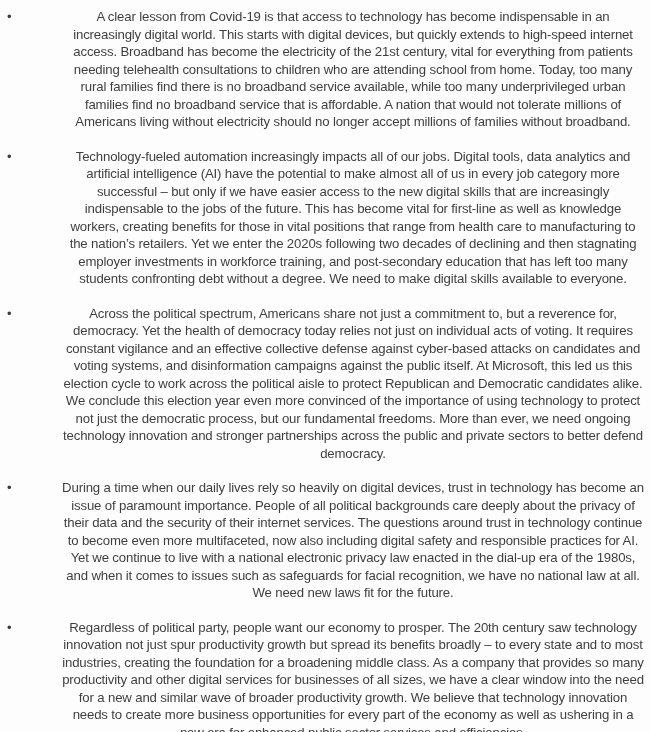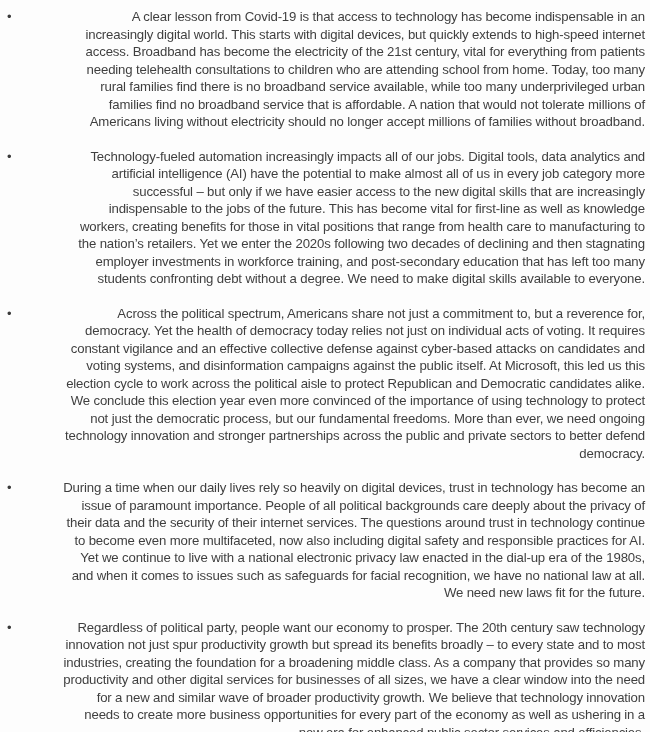--- a/index.html
+++ b/index.html
@@ -33,21 +33,21 @@
     font-size: 13px;
     line-height: 17.5px;
     text-align: left;
   }
   .text {
     flex: 1;
     color: #3f3f3f;
     font-size: 13.2px;
     line-height: 17.5px;
     letter-spacing: -0.15px;
-    text-align: right;
+    text-align: center;
     margin-left: 40px;
   }
 </style>
 </head>
 <body>
 
 <div class="doc">
 
   <div class="bullet-item">
     <span class="dot">•</span>

